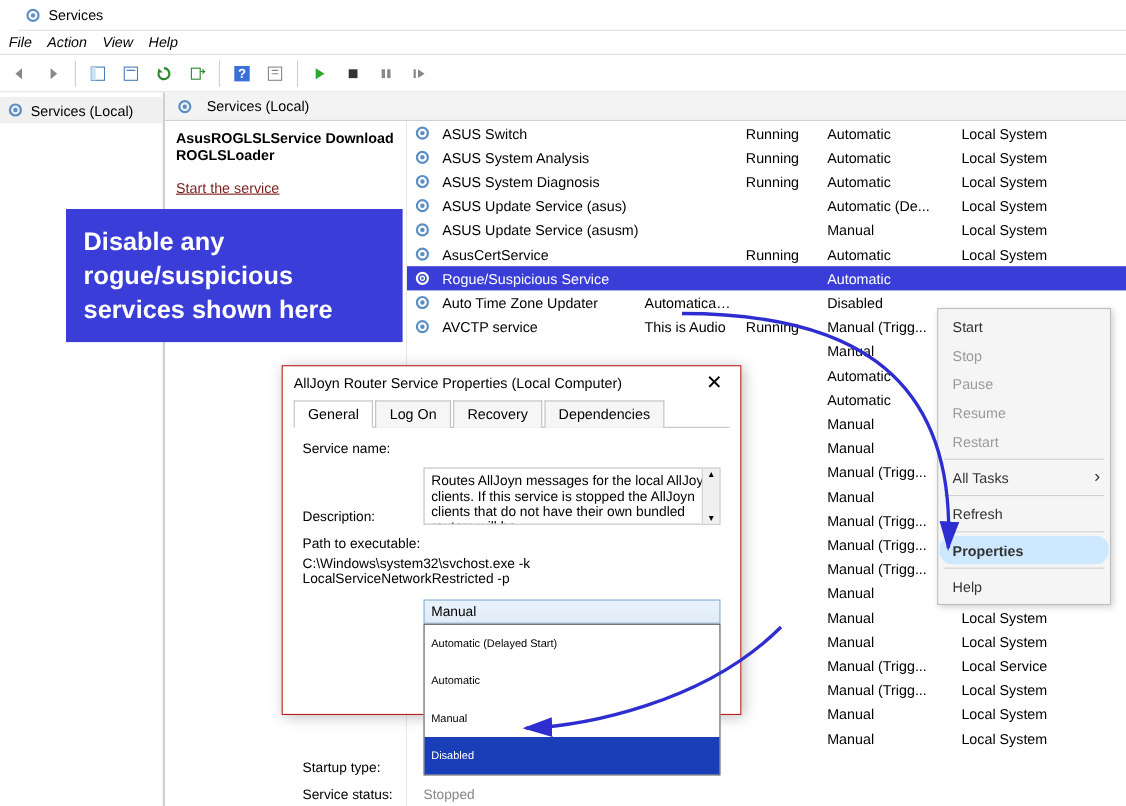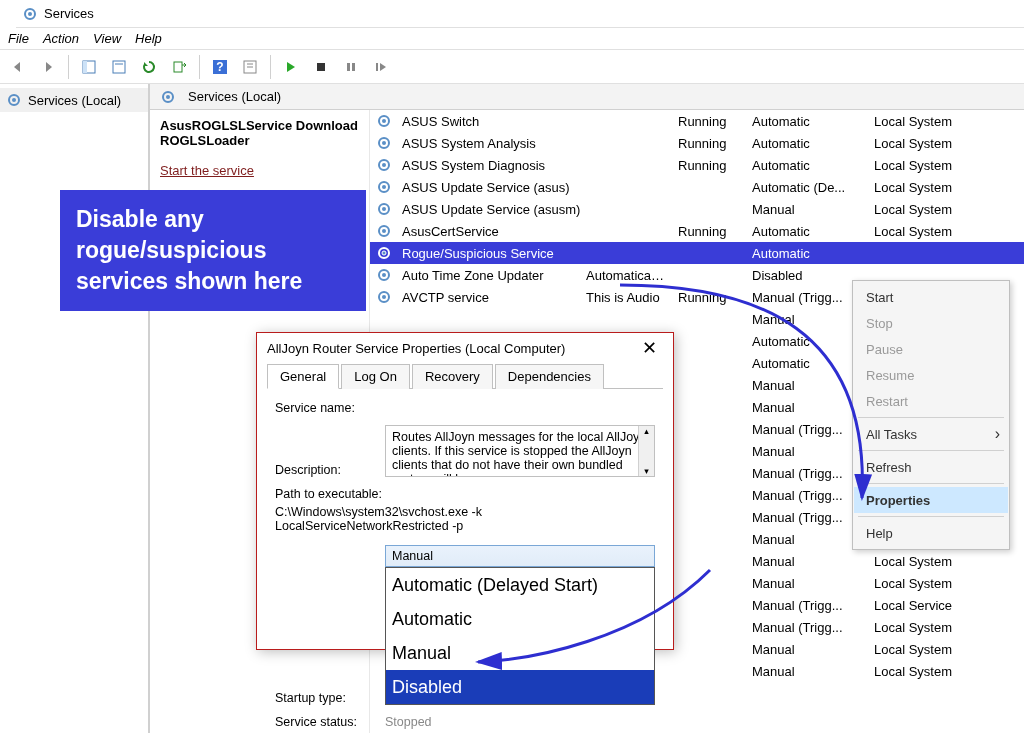--- a/index.html
+++ b/index.html
@@ -148,21 +148,21 @@
     z-index: 30;
     padding: 3px 1px;
   }
   .ctx-item {
     height: 26px;
     display:flex; align-items:center;
     padding: 0 12px;
     color: #333;
   }
   .ctx-item.disabled { color: #9a9a9a; }
-  .ctx-item.highlight { background: #cde8ff; font-weight: bold; }
+  .ctx-item.highlight { background: #cde8ff; font-weight: bold; border-radius: 12px; }
   .ctx-sep { height:1px; background:#d0d0d0; margin: 3px 4px;}
   .ctx-sub { position:relative; }
   .ctx-sub::after { content:"›"; position:absolute; right:8px; font-size:16px;}
   
   .prop-dialog {
     position: absolute;
     left: 256px; top: 332px;
     width: 418px;
     height: 318px;
     background: #fff;
@@ -214,21 +214,21 @@
     height:22px;
     background: linear-gradient(#e9f2fc,#e1ecf8);
     display:flex; align-items:center;
     padding:0 6px;
   }
   .drop-list {
     border:1px solid #555;
     background:#fff;
     position:relative;
   }
-  .drop-opt { height:18px; padding:17px 6px; display:flex; align-items:center; font-size:18px;}
+  .drop-opt { height:18px; padding:17px 6px; display:flex; align-items:center; font-size:10px;}
   .drop-opt.sel { background:#1a3db8; color:#fff; }
   .btn-row { display:flex; gap:8px; margin-top:6px;}
   .win-btn {
     width:80px; height:24px;
     border:1px solid #b0b0b0;
     background:#f0f0f0;
     display:flex; align-items:center; justify-content:center;
     color:#888;
   }
   .win-btn.enabled { color:#000; background:#f7f7f7; }

